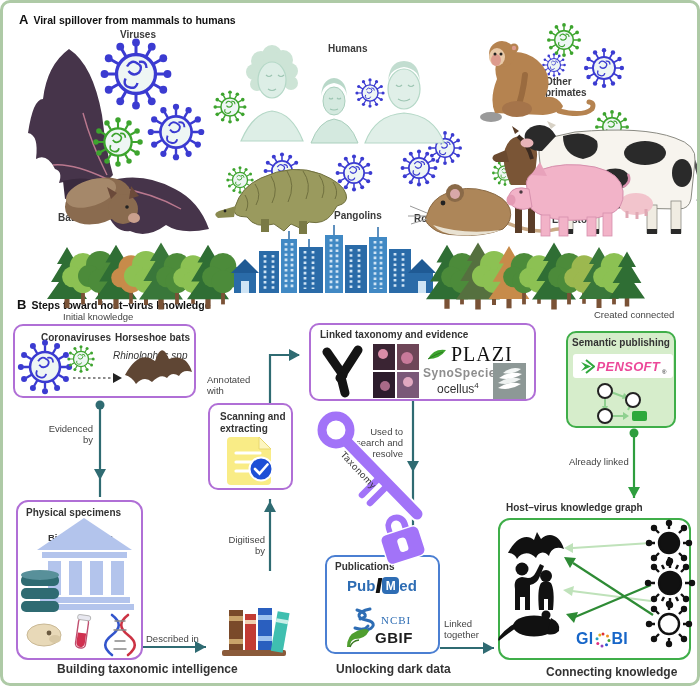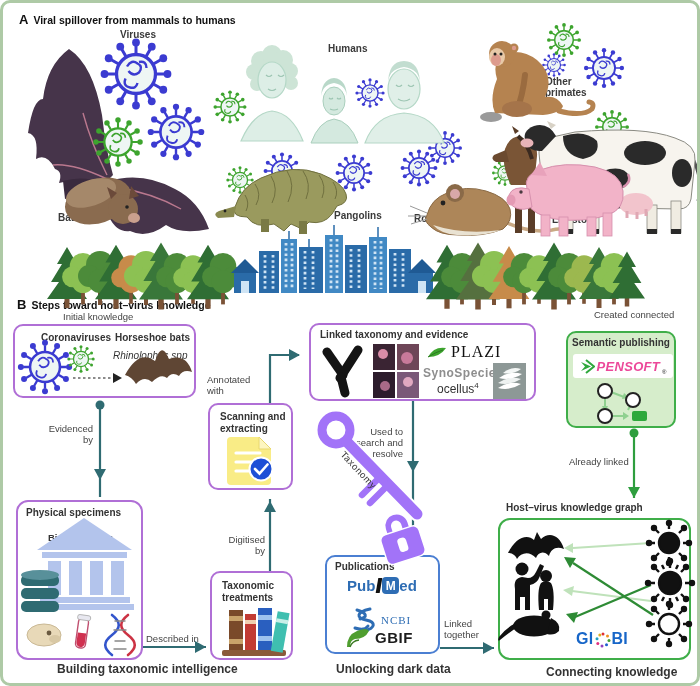--- a/index.html
+++ b/index.html
@@ -18,21 +18,21 @@
   .cap{font-size:12px;font-weight:700;color:#333;margin-left:42px;}
   .box{position:absolute;background:#fff;border:2px solid #b06fd6;border-radius:10px;box-sizing:border-box;}
   .box.blue{border-color:#4b7fd2;}
   .box.green{border-color:#3fae49;background:#d6edcb;}
   .box.greenwhite{border-color:#3fae49;background:#fff;border-radius:12px;}
   .boxtitle{position:absolute;font-size:10px;font-weight:600;color:#333;line-height:1.2;}
   .ital{font-style:italic;}
   svg{display:block;}
   #art{position:absolute;left:0;top:0;pointer-events:none;}
   
-  .plazi{font-family:"Liberation Serif",serif;font-size:16px;letter-spacing:1px;color:#111;}
+  .plazi{font-family:"Liberation Serif",serif;font-size:20px;letter-spacing:1px;color:#111;}
   .syno{font-size:12px;font-weight:bold;color:#8e8e8e;letter-spacing:.5px;}
   .ocellus{font-size:12px;color:#333;}
   .ocellus sup{font-size:8px;}
   .pm{display:flex;align-items:center;font-weight:bold;font-size:15px;color:#2e6db4;}
   .pm .mark{display:inline-block;width:4px;height:15px;background:#111;transform:skewX(-10deg);margin:0 1px 0 2px;}
   .pm .mbox{display:inline-flex;width:17px;height:17px;background:#2e6db4;border-radius:4px;color:#fff;
             font-size:12px;align-items:center;justify-content:center;}
   .ncbi-row,.gbif-row,.plazi-row{display:flex;align-items:center;gap:4px;}
   .ncbi-t{font-family:"Liberation Serif",serif;font-size:11px;color:#2e6db4;letter-spacing:1px;}
   .gbif-t{font-size:15px;font-weight:bold;color:#1c1c1c;letter-spacing:.5px;}
@@ -77,24 +77,20 @@
     <div class="boxtitle" style="left:8px;top:5px;">Physical specimens</div>
     <div class="boxtitle" style="left:30px;top:30px;font-size:9.5px;">Biocollections</div>
   </div>
   <div class="abs cap" style="left:12px;top:659px;">Building taxonomic intelligence</div>
 
   <div class="box" style="left:205px;top:400px;width:85px;height:87px;">
     <div class="boxtitle pre" style="left:10px;top:6px;">Scanning and
 extracting</div>
   </div>
 
-  <div class="box" style="left:207px;top:568px;width:83px;height:89px;">
-    <div class="boxtitle pre" style="left:10px;top:7px;">Taxonomic
-treatments</div>
-  </div>
 
   <div class="box" style="left:306px;top:320px;width:227px;height:78px;">
     <div class="boxtitle" style="left:9px;top:4px;">Linked taxonomy and evidence</div>
     <svg class="abs" style="left:8px;top:20px;" width="46" height="54" viewBox="0 0 46 54">
       <g stroke="#141414" stroke-width="9" stroke-linecap="round" fill="none">
         <path d="M8,7 L24,30"></path>
           <path d="M39,5 L21,33"></path>
           <path d="M22,32 L26,48"></path>
       </g>
     </svg>

